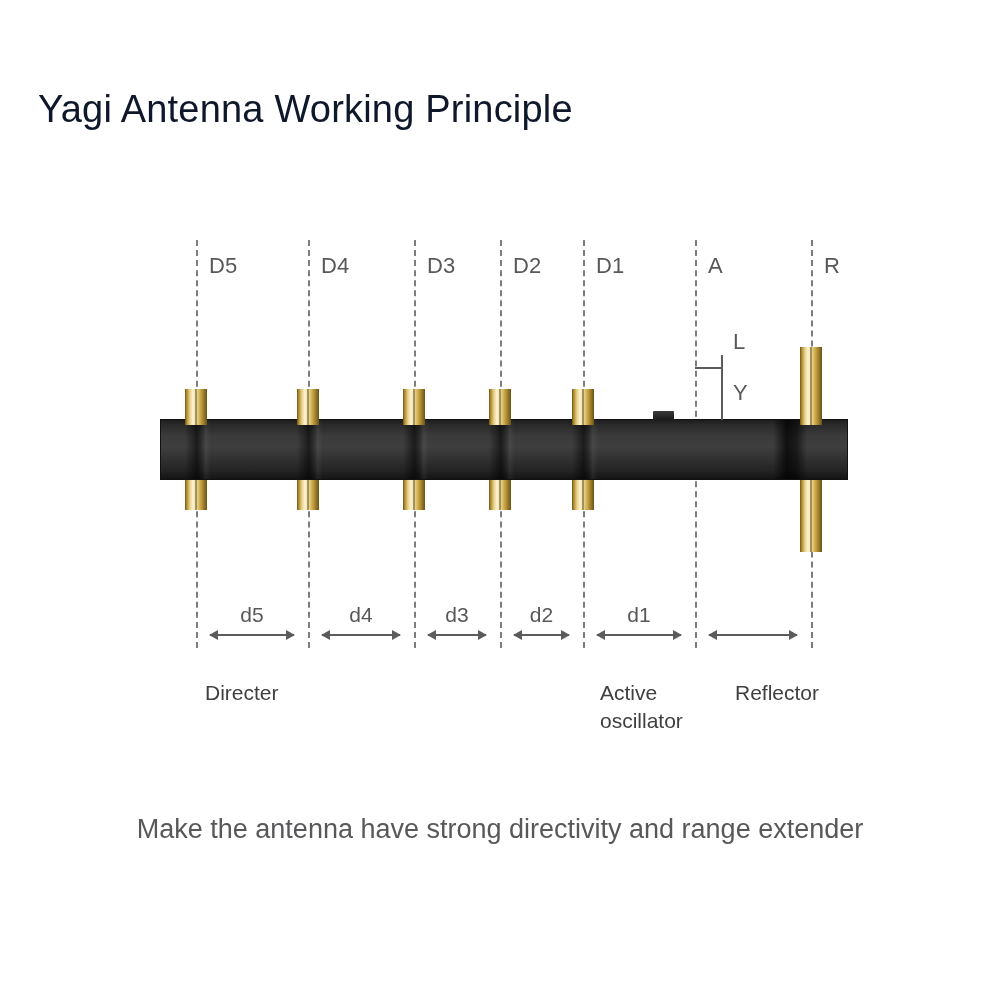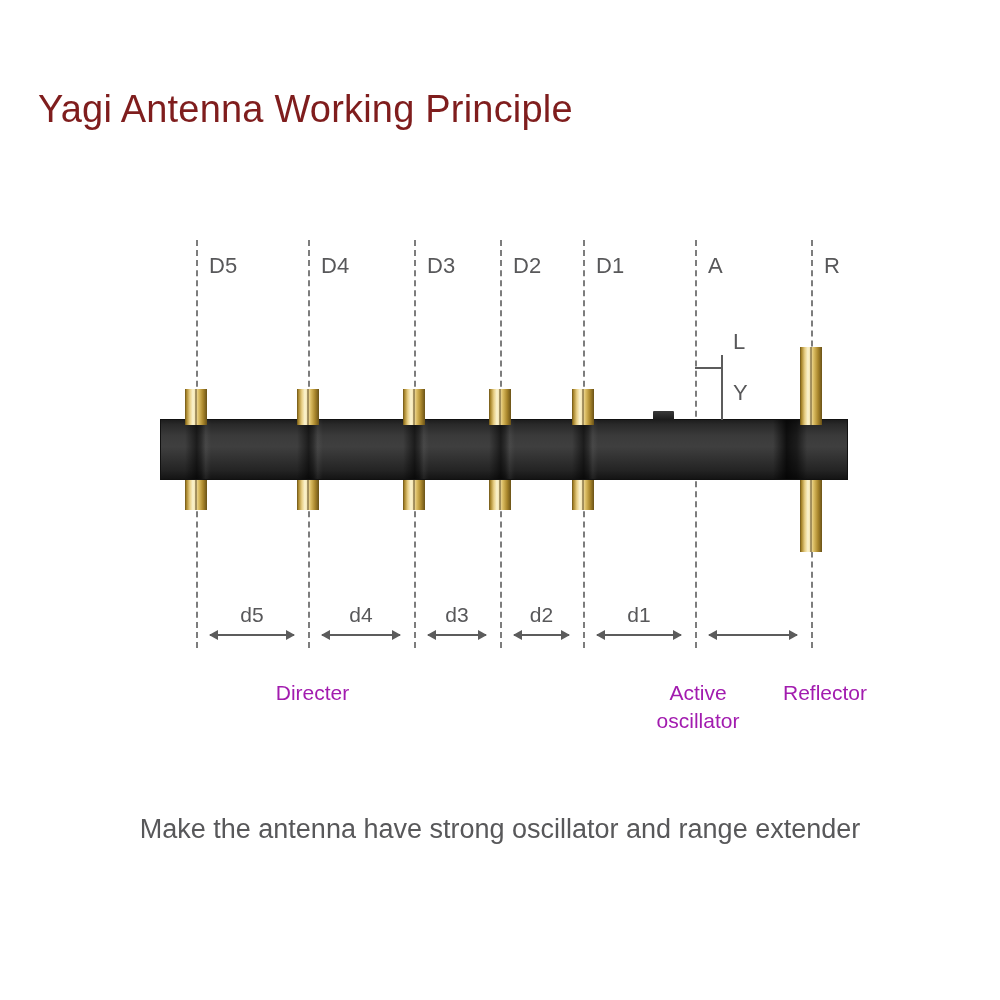--- a/index.html
+++ b/index.html
@@ -23,21 +23,21 @@
   }
 
   
   #title {
     position: absolute;
     left: 38px;
     top: 88px;
     font-size: 38px;
     font-weight: 400;
     letter-spacing: 0.2px;
-    color: #7f1d1d;
+    color: #0f172a;
     white-space: nowrap;
   }
 
   
   #diagram {
     position: absolute;
     left: 0;
     top: 0;
     width: 792px;
     height: 1000px;
@@ -204,22 +204,21 @@
     font-size: 21px;
     color: #58585a;
     text-align: center;
     line-height: 1;
   }
 
   
   .group-label {
     position: absolute;
     font-size: 21px;
-    color: #a21caf;
-    text-align: center;
+    color: #404040;
     line-height: 1.32;
     white-space: pre-line;
   }
 
   
   .caption {
     position: absolute;
     width: 1000px;
     text-align: center;
     font-size: 27px;
@@ -306,15 +305,15 @@
         <div class="dim" style="left: 709px; top: 634px; width: 88px;"></div>
       </div>
 
     <div class="group-label" style="left:205px; top:679px; width:215px;">Directer</div>
     <div class="group-label" style="left:735px; top:679px; width:180px;">Reflector</div>
     <div class="group-label" style="left:600px; top:679px; width:196px;">Active
 oscillator</div>
 
   </div>
 
-  <div class="caption" id="caption2">Make the antenna have strong oscillator and range extender</div>
+  <div class="caption" id="caption2">Make the antenna have strong directivity and range extender</div>
 
 </div>
 
 </body></html>

